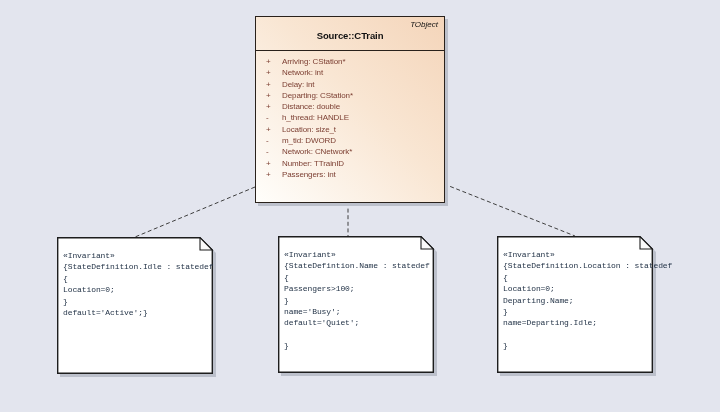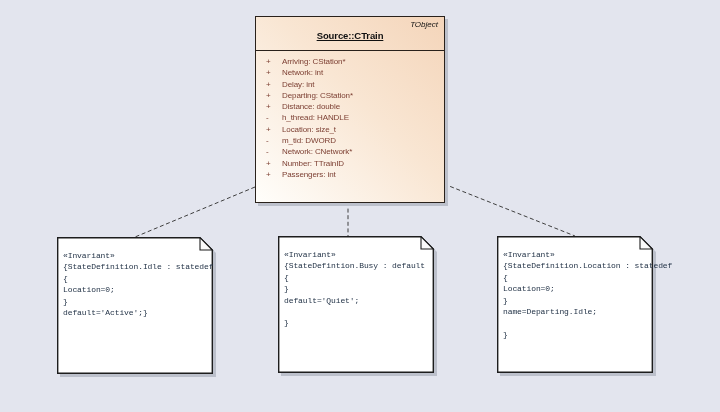--- a/index.html
+++ b/index.html
@@ -51,21 +51,20 @@
     text-align: right;
     padding: 3px 6px 0 0;
   }
   .class-title {
     font-size: 9.5px;
     font-weight: bold;
     color: #101010;
     text-align: center;
     margin-top: 1px;
     letter-spacing: -0.1px;
-    text-decoration: underline;
   }
   .attr-list {
     padding-top: 5px;
   }
   .attr-row {
     display: flex;
     height: 11.3px;
     line-height: 11.3px;
     font-size: 8px;
     color: #7d4034;
@@ -181,40 +180,43 @@
   </div>
 
   <div class="note" style="left:278px; top:236px;">
     <svg class="note-svg" width="160" height="141">
       <path class="note-shadowpath" d="M3,3 L146,3 L159,16 L159,140 L3,140 Z"></path>
       <path class="note-outline" d="M0.7,0.7 L143,0.7 L155.3,13 L155.3,136.3 L0.7,136.3 Z"></path>
       <path class="note-dogear" d="M143,0.7 L143,13 L155.3,13 Z"></path>
     </svg>
     <div class="note-text">
       <div class="note-line">«Invariant»</div>
-      <div class="note-line">{StateDefintion.Busy : default</div>
+      <div class="note-line">{StateDefintion.Name : statedef</div>
       <div class="note-line">{</div>
-      <div class="note-line">}</div>
+      <div class="note-line">Passengers&gt;100;</div>
+      <div class="note-line">}</div>
+      <div class="note-line">name='Busy';</div>
       <div class="note-line">default='Quiet';</div>
       <div class="note-line"></div>
       <div class="note-line">}</div>
     </div>
   </div>
 
   <div class="note" style="left:497px; top:236px;">
     <svg class="note-svg" width="160" height="141">
       <path class="note-shadowpath" d="M3,3 L146,3 L159,16 L159,140 L3,140 Z"></path>
       <path class="note-outline" d="M0.7,0.7 L143,0.7 L155.3,13 L155.3,136.3 L0.7,136.3 Z"></path>
       <path class="note-dogear" d="M143,0.7 L143,13 L155.3,13 Z"></path>
     </svg>
     <div class="note-text">
       <div class="note-line">«Invariant»</div>
       <div class="note-line">{StateDefinition.Location : statedef</div>
       <div class="note-line">{</div>
       <div class="note-line">Location=0;</div>
+      <div class="note-line">Departing.Name;</div>
       <div class="note-line">}</div>
       <div class="note-line">name=Departing.Idle;</div>
       <div class="note-line"></div>
       <div class="note-line">}</div>
     </div>
   </div>
 
 </div>
 
 </body></html>

